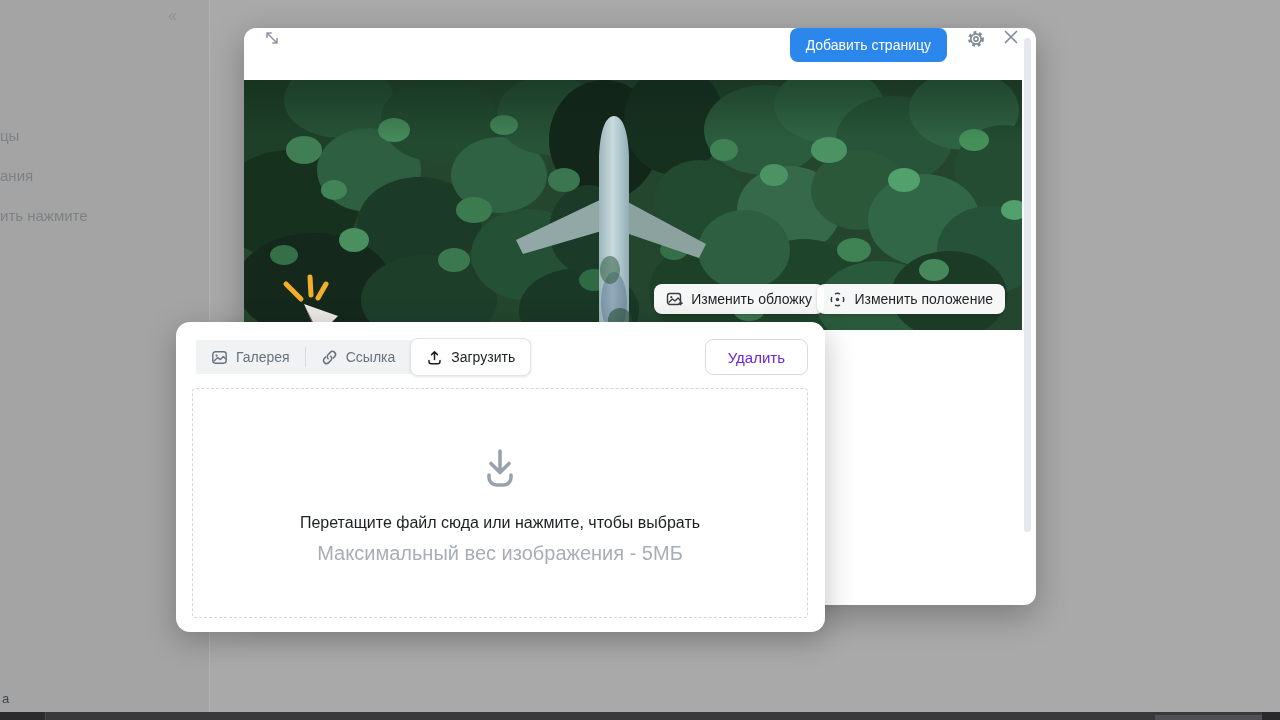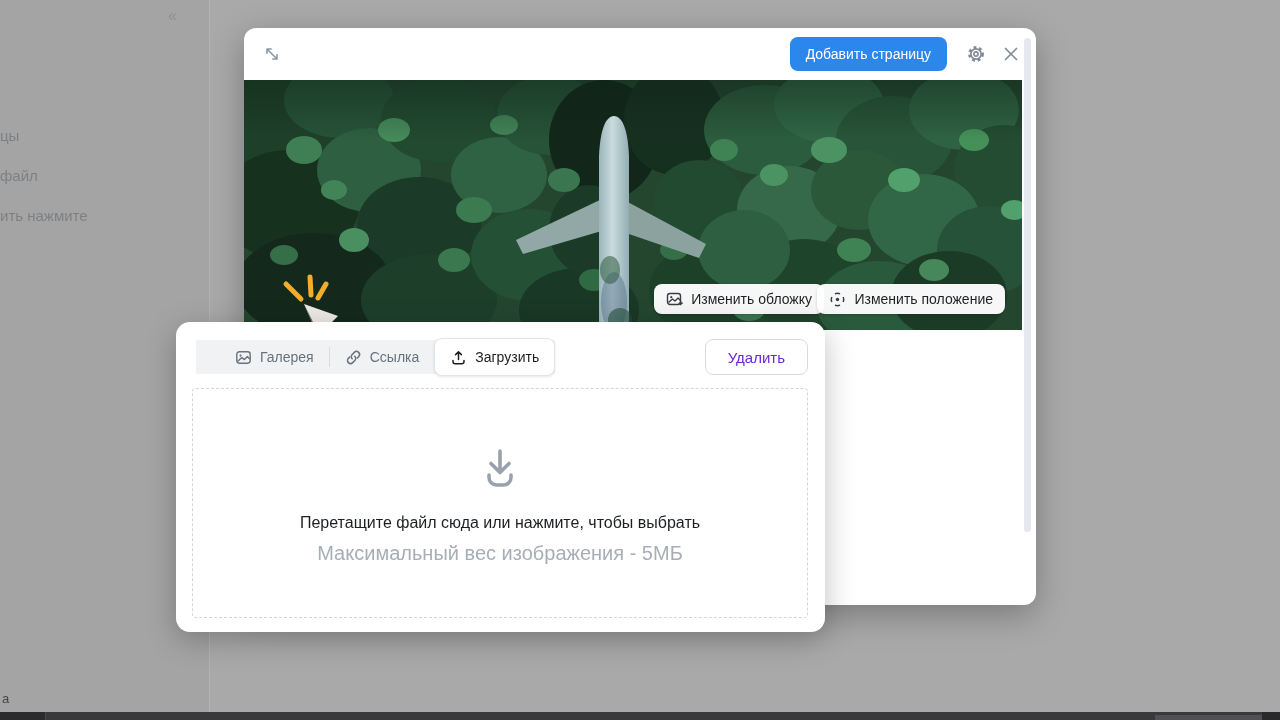--- a/index.html
+++ b/index.html
@@ -18,21 +18,21 @@
   
   .taskbar { position:absolute; left:0; top:712px; width:1280px; height:8px; background:#39393b; }
   .tb-left { position:absolute; left:0; top:0; width:46px; height:8px; background:#2b2b2d; border-right:1px solid #4a4a4d; }
   .tb-right { position:absolute; left:1155px; top:3px; width:107px; height:5px; background:#515155; }
   .tb-corner { position:absolute; left:1262px; top:0; width:18px; height:8px; background:#29292b; }
 
   
   .modal { position:absolute; left:244px; top:28px; width:792px; height:577px;
            background:#ffffff; border-radius:12px; box-shadow:0 10px 34px rgba(0,0,0,.28); }
   .m-header { position:absolute; left:0; top:0; width:792px; height:52px;
-              display:flex; align-items:center; padding:0 16px 0 18px; }
+              display:flex; align-items:flex-start; padding:0 16px 0 18px; }
   .spacer { flex:1; }
   .icon-btn { display:flex; align-items:center; justify-content:center; cursor:pointer; }
   .btn-blue { height:34px; padding:0 16px; background:#2b87eb; color:#ffffff;
               border:none; border-radius:8px; font-size:14px; font-weight:500;
               font-family:"Liberation Sans",sans-serif; display:flex; align-items:center; cursor:pointer; }
   .gear { margin-left:18px; } .close { margin-left:15px; }
 
   
   .cover { position:absolute; left:0; top:52px; width:778px; height:250px; overflow:hidden; }
   .cov-btn { position:absolute; bottom:16px; height:30px; background:rgba(255,255,255,.96);
@@ -41,21 +41,21 @@
   .cov-btn.b1 { right:198px; } .cov-btn.b2 { right:17px; }
 
   .mscroll { position:absolute; top:10px; right:5px; width:7px; height:494px;
              background:#e5e8ee; border-radius:4px; }
 
   
   .panel { position:absolute; left:176px; top:322px; width:649px; height:310px;
            background:#ffffff; border-radius:14px; box-shadow:0 8px 30px rgba(0,0,0,.25); }
   .p-top { position:absolute; left:20px; right:17px; top:15px; height:40px;
            display:flex; align-items:center; }
-  .seg { display:flex; align-items:center; background:#f0f2f4; border-radius:2px; height:34px;padding-left:24px; }
+  .seg { display:flex; align-items:center; background:#f0f2f4; border-radius:2px; height:34px; }
   .seg-tab { display:flex; align-items:center; gap:8px; padding:0 15px; height:34px;
              font-size:14px; color:#68727e; cursor:pointer; white-space:nowrap; }
   .seg-sep { width:1px; height:20px; background:#d9dde2; }
   .seg-tab.active { background:#ffffff; border:1px solid #e1e4e8; border-radius:8px;
                     height:38px; color:#1b1d20; font-weight:500;
                     box-shadow:0 1px 3px rgba(0,0,0,.10); }
   .btn-del { margin-left:auto; height:36px; padding:0 22px; background:#ffffff;
              border:1px solid #d7dbe0; border-radius:8px; font-size:15px; color:#6d28d9;
              font-family:"Liberation Sans",sans-serif; display:flex; align-items:center; cursor:pointer; }
   .dropzone { position:absolute; left:16px; right:17px; top:66px; bottom:14px;
@@ -66,21 +66,21 @@
   .dz-sub   { font-size:20px; color:#a8aeb6; margin-top:10px; }
 </style>
 </head>
 <body>
 
 <div class="screen">
 
   <div class="sidebar">
     <div class="collapse">«</div>
     <div class="s-item i0">цы</div>
-    <div class="s-item i1">файл</div>
+    <div class="s-item i1">ания</div>
     <div class="s-item i2">ить нажмите</div>
     <div class="s-bottom">a</div>
   </div>
 
   <div class="taskbar">
     <div class="tb-left"></div>
     <div class="tb-right"></div>
     <div class="tb-corner"></div>
   </div>
 

